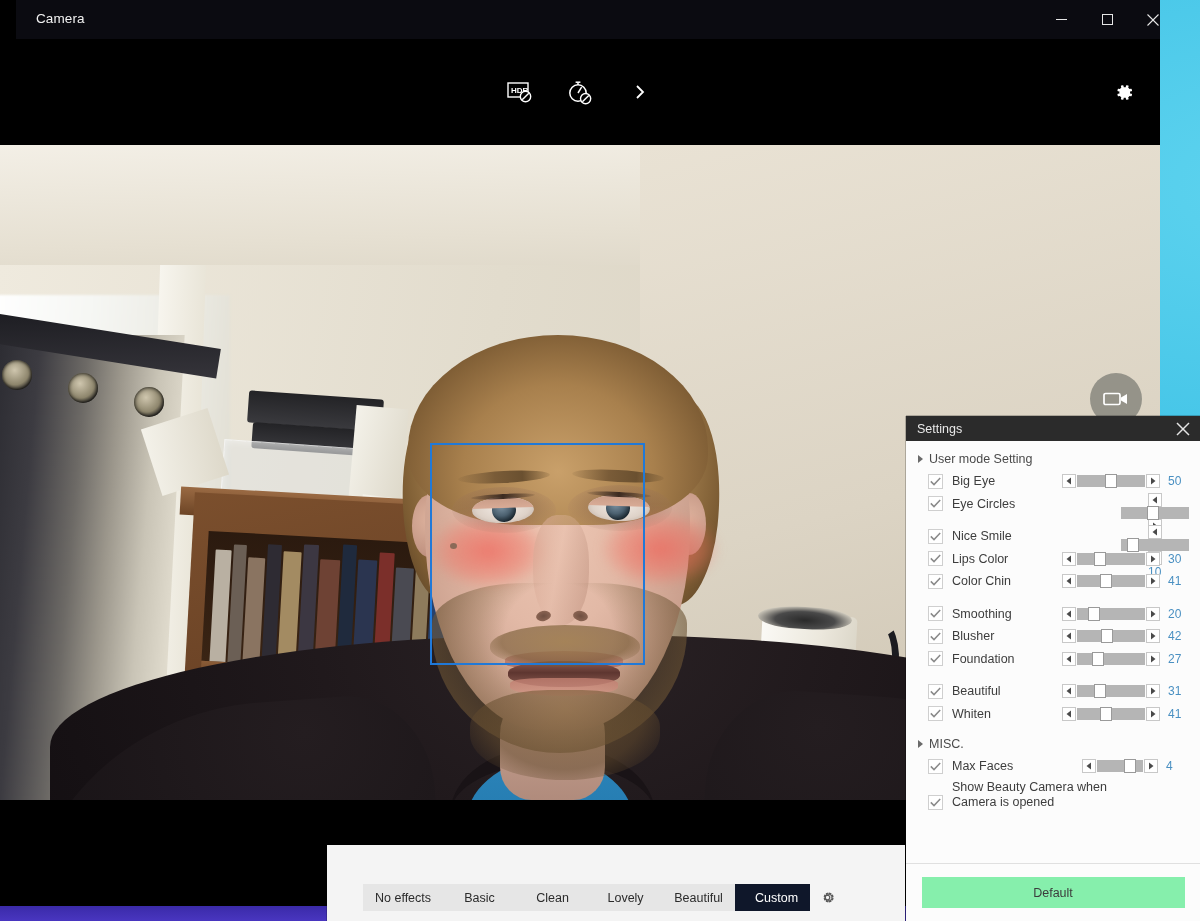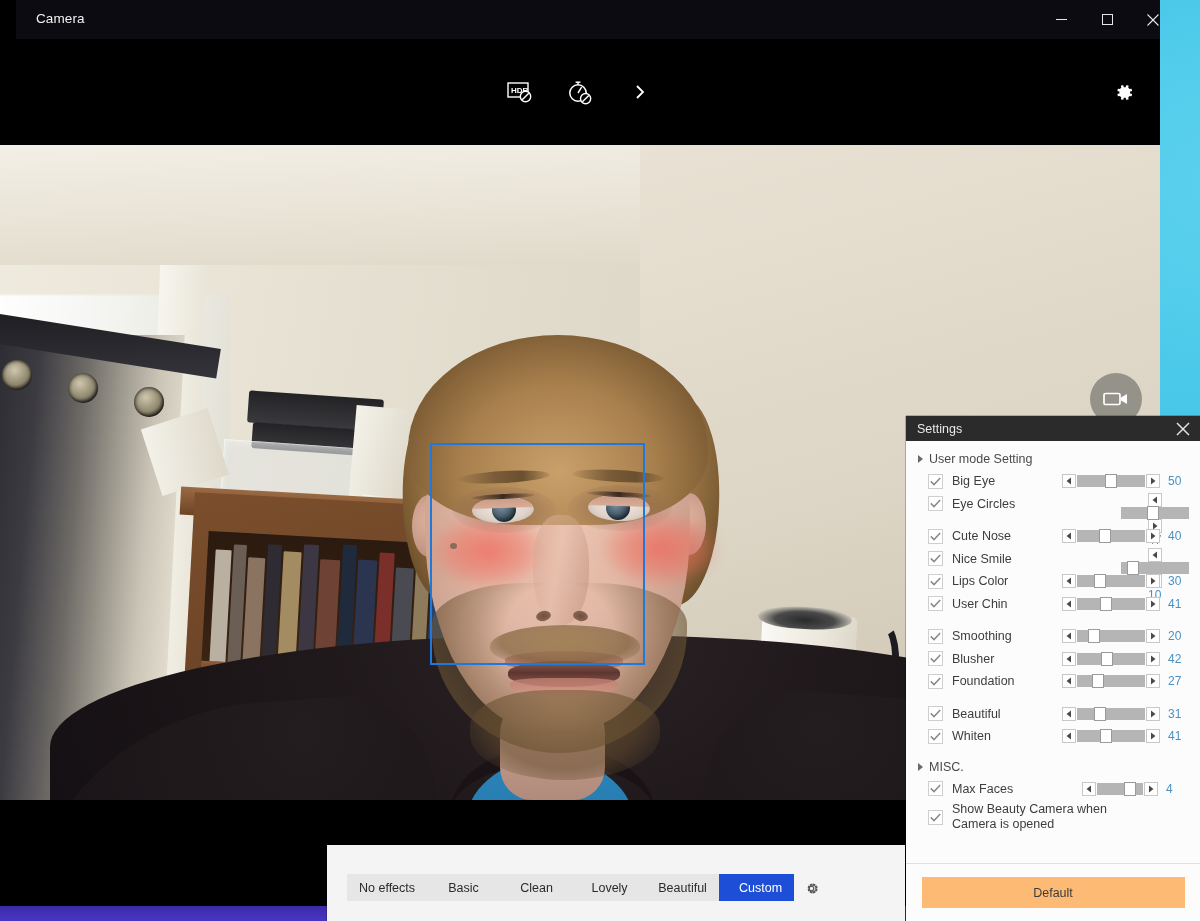--- a/index.html
+++ b/index.html
@@ -362,30 +362,30 @@
   #beauty-title {
     position:absolute; left:9px; top:8px; font-size:12.5px; color:#e6e6e6;
   }
   .bwbtn {
     position:absolute; top:0; width:32px; height:29px;
     display:flex; align-items:center; justify-content:center; color:#ddd;
   }
   #beauty-min   { right:33px; }
   #beauty-close { right:2px; }
   #beauty-body {
-    position:absolute; left:0; top:29px; width:578px; height:47px;
-    display:flex; gap:0; padding-left:20px;
+    position:absolute; left:16px; top:29px; width:578px; height:47px;
+    display:flex; align-items:center; gap:0; padding-left:20px;
   }
   .effect-btn {
     height:27px; min-width:73px; padding:0 12px;
     display:flex; align-items:center; justify-content:center;
     background:#e6e6e6; color:#2b2b2b; font-size:12.5px;
     border:none;
   }
-  .effect-btn.active { background:#1d4ed8; color:#fff;padding-left:20px; }
+  .effect-btn.active { background:#0f172a; color:#fff;padding-left:20px; }
   #beauty-gear {
     width:31px; height:29px; display:flex; align-items:center; justify-content:center;
     color:#5a5a5a; margin-left:2px;
   }
 
   
   #settings-panel {
     position:absolute; left:906px; top:416px; width:294px; height:505px;
     background:#fcfcfc;
     box-shadow:-1px 0 0 rgba(0,0,0,.22), 0 -1px 0 rgba(0,0,0,.22);
@@ -450,21 +450,21 @@
   .long-label {
     font-size:12.5px; color:#3d3d3d; margin-left:9px; line-height:15px;
     max-width:196px;
   }
   #settings-footer {
     position:absolute; left:0; bottom:0; width:294px; height:58px;
     border-top:1px solid #e0e0e0; background:#fcfcfc;
     display:flex; align-items:center; justify-content:center;
   }
   #default-button {
-    width:263px; height:31px; background:#fdba74; border:none;
+    width:263px; height:31px; background:#86efac; border:none;
     font-size:12.5px; color:#3c3c3c; font-family:"Liberation Sans", sans-serif;
   }
 </style>
 </head>
 <body>
 
 <div id="desktop"></div>
 
 <div id="camera-window">
 
@@ -725,44 +725,20 @@
           <span class="sl-value" style="color: rgb(74, 144, 194);">47</span>
         </div>
       </div>
       <div class="spacer-8"></div>
       <div class="setting-row row-with-slider">
         <div class="chk">
           <svg width="11" height="9" viewBox="0 0 11 9">
             <polyline points="0.8,4.4 4,7.6 10.2,1" fill="none" stroke="#8a8a8a" stroke-width="1.5"></polyline>
           </svg>
         </div>
-        <span class="row-label">Cute Nose</span>
-        <div class="row-slider-abs" style="right: 10px;">
-          <div class="sl-btn">
-            <svg width="6" height="8" viewBox="0 0 6 8">
-              <polygon points="5,0.5 5,7.5 0.5,4" fill="#4a4a4a"></polygon>
-            </svg>
-          </div>
-          <div class="sl-track" style="width: 68px;">
-            <div class="sl-thumb" style="left: 22px;"></div>
-          </div>
-          <div class="sl-btn">
-            <svg width="6" height="8" viewBox="0 0 6 8">
-              <polygon points="1,0.5 1,7.5 5.5,4" fill="#4a4a4a"></polygon>
-            </svg>
-          </div>
-          <span class="sl-value" style="color: rgb(74, 144, 194);">40</span>
-        </div>
-      </div>
-      <div class="setting-row row-with-slider">
-        <div class="chk">
-          <svg width="11" height="9" viewBox="0 0 11 9">
-            <polyline points="0.8,4.4 4,7.6 10.2,1" fill="none" stroke="#8a8a8a" stroke-width="1.5"></polyline>
-          </svg>
-        </div>
         <span class="row-label">Nice Smile</span>
         <div class="row-slider-abs" style="right: 10px; flex-direction: column;">
           <div class="sl-btn">
             <svg width="6" height="8" viewBox="0 0 6 8">
               <polygon points="5,0.5 5,7.5 0.5,4" fill="#4a4a4a"></polygon>
             </svg>
           </div>
           <div class="sl-track" style="width: 68px;">
             <div class="sl-thumb" style="left: 6px;"></div>
           </div>
@@ -797,21 +773,21 @@
           </div>
           <span class="sl-value" style="color: rgb(74, 144, 194);">30</span>
         </div>
       </div>
       <div class="setting-row row-with-slider">
         <div class="chk">
           <svg width="11" height="9" viewBox="0 0 11 9">
             <polyline points="0.8,4.4 4,7.6 10.2,1" fill="none" stroke="#8a8a8a" stroke-width="1.5"></polyline>
           </svg>
         </div>
-        <span class="row-label">User Chin</span>
+        <span class="row-label">Color Chin</span>
         <div class="row-slider-abs" style="right: 10px;">
           <div class="sl-btn">
             <svg width="6" height="8" viewBox="0 0 6 8">
               <polygon points="5,0.5 5,7.5 0.5,4" fill="#4a4a4a"></polygon>
             </svg>
           </div>
           <div class="sl-track" style="width: 68px;">
             <div class="sl-thumb" style="left: 23px;"></div>
           </div>
           <div class="sl-btn">
@@ -966,21 +942,21 @@
             <div class="sl-thumb" style="left: 27px;"></div>
           </div>
           <div class="sl-btn">
             <svg width="6" height="8" viewBox="0 0 6 8">
               <polygon points="1,0.5 1,7.5 5.5,4" fill="#4a4a4a"></polygon>
             </svg>
           </div>
           <span class="sl-value" style="color: rgb(74, 144, 194);">4</span>
         </div>
       </div>
-      <div class="setting-row row-with-slider" style="height: auto; align-items: center; padding-top: 2px;">
+      <div class="setting-row row-with-slider" style="height: auto; align-items: flex-end; padding-top: 2px;">
         <div class="chk">
           <svg width="11" height="9" viewBox="0 0 11 9">
             <polyline points="0.8,4.4 4,7.6 10.2,1" fill="none" stroke="#8a8a8a" stroke-width="1.5"></polyline>
           </svg>
         </div>
         <span class="long-label">Show Beauty Camera when Camera is opened</span>
       </div>
     </div>
 
   <div id="settings-footer">

